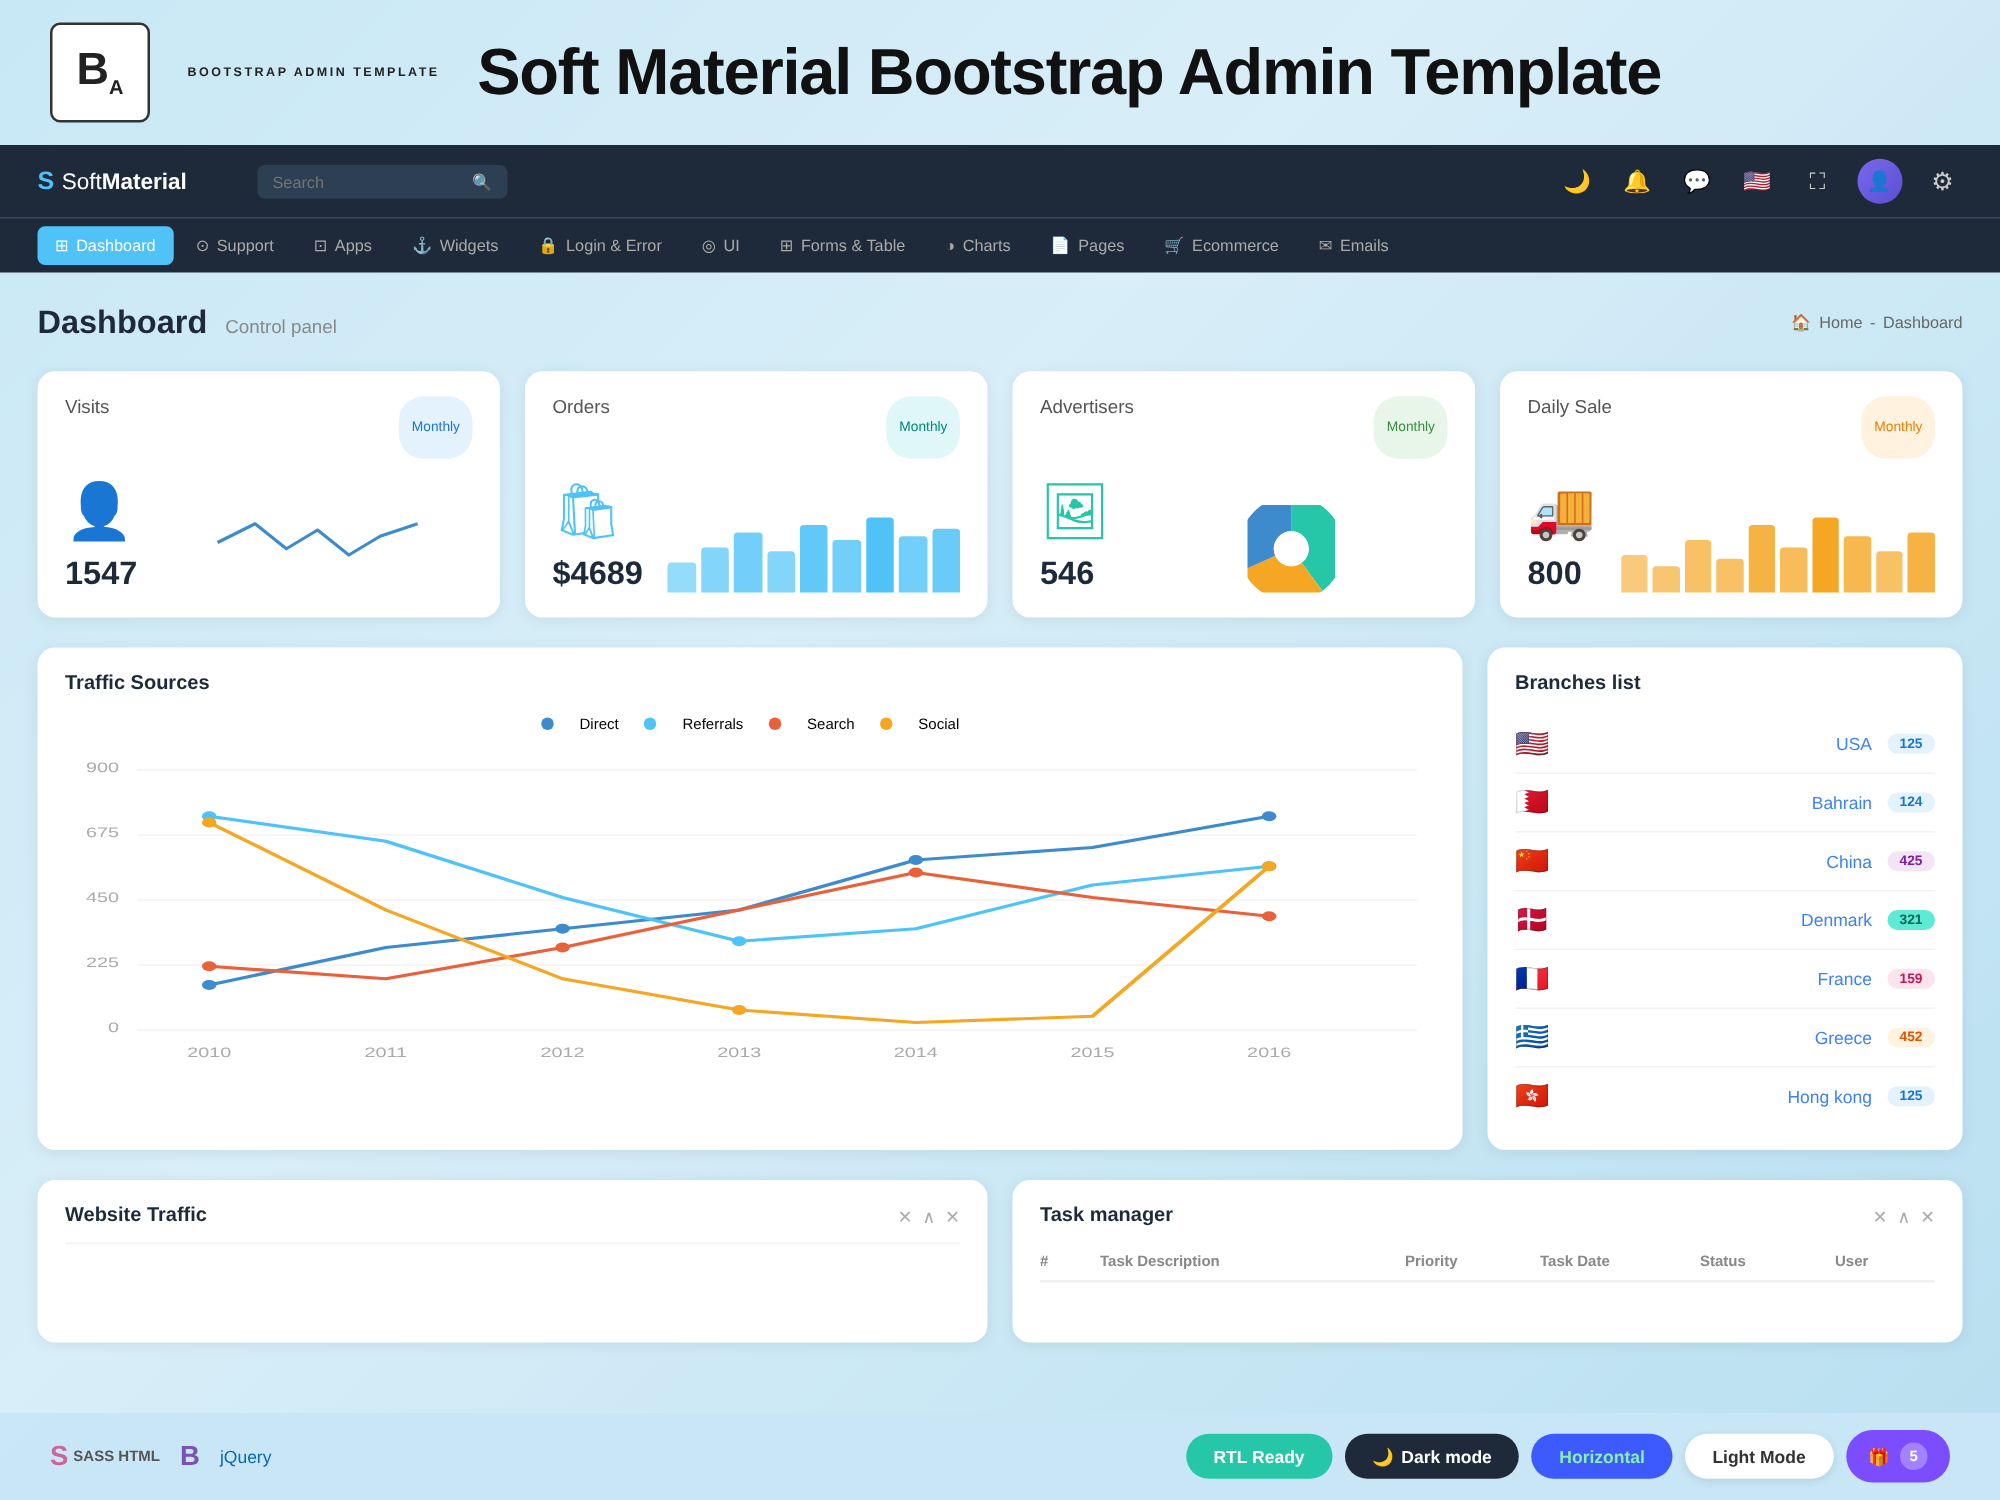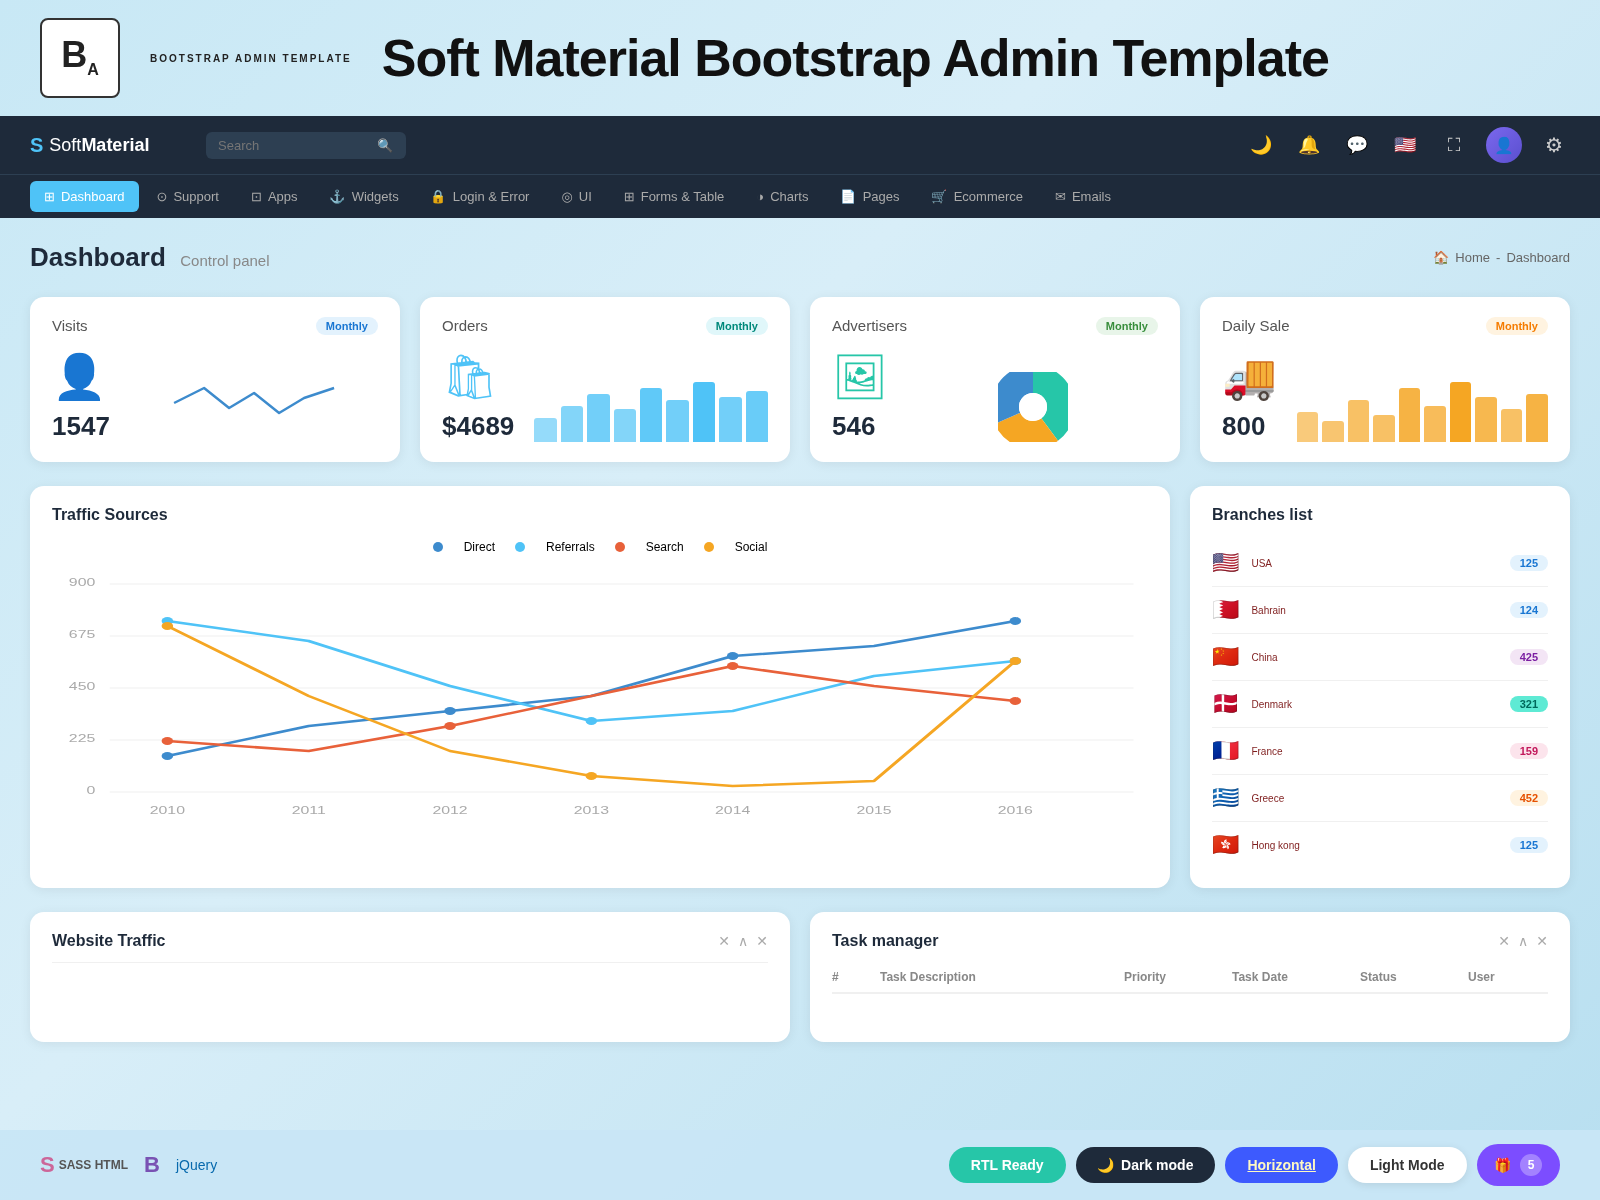--- a/index.html
+++ b/index.html
@@ -125,22 +125,22 @@
       border-radius: 14px;
       padding: 20px 22px;
       box-shadow: 0 2px 12px rgba(0,0,0,0.07);
     }
     .stat-header {
       display: flex; justify-content: space-between; align-items: flex-start;
       margin-bottom: 16px;
     }
     .stat-label { font-size: 15px; color: #555; font-weight: 500; }
     .stat-badge {
-      font-size: 11px; padding: 3px 10px; border-radius: 20px;
-      font-weight: 700;
+      font-size: 11px; padding: 19px 10px; border-radius: 20px;
+      font-weight: 400;
     }
     .badge-blue { background: #e3f2fd; color: #1976d2; }
     .badge-teal { background: #e0f7fa; color: #00897b; }
     .badge-green { background: #e8f5e9; color: #388e3c; }
     .badge-orange { background: #fff3e0; color: #f57c00; }
     .stat-body {
       display: flex; justify-content: space-between; align-items: flex-end;
     }
     .stat-value { font-size: 26px; font-weight: 700; color: #1e2a3a; margin-top: 8px; }
     .stat-chart { flex: 1; margin-left: 20px; }
@@ -184,21 +184,21 @@
     .traffic-chart-area { position: relative; height: 260px; }
 
     
     .branch-item {
       display: flex; align-items: center; gap: 12px;
       padding: 10px 0;
       border-bottom: 1px solid #f0f0f0;
     }
     .branch-item:last-child { border-bottom: none; }
     .flag-emoji { font-size: 22px; }
-    .country-name { flex: 1; font-size: 10px; color: #7f1d1d; }
+    .country-name { flex: 1; font-size: 14px; color: #3b82f6; text-align: right; }
     .branch-badge {
       font-size: 11px; padding: 2px 10px; border-radius: 20px;
       font-weight: 600;
     }
     .bb-blue { background: #e3f2fd; color: #1976d2; }
     .bb-purple { background: #f3e5f5; color: #7b1fa2; }
     .bb-teal { background: #5eead4; color: #00695c; }
     .bb-pink { background: #fce4ec; color: #c2185b; }
     .bb-orange { background: #fff3e0; color: #e65100; }
 
@@ -233,21 +233,21 @@
       display: flex; align-items: center; justify-content: space-between;
     }
     .footer-logos { display: flex; gap: 16px; align-items: center; }
     .footer-btns { display: flex; gap: 10px; align-items: center; }
     .footer-btn {
       padding: 10px 22px; border-radius: 30px;
       font-size: 14px; font-weight: 600; cursor: pointer; border: none; text-align: center;
     }
     .btn-rtl { background: #26c6a8; color: white; }
     .btn-dark { background: #1e2a3a; color: white; display: flex; align-items: center; gap: 6px; }
-    .btn-horizontal { background: #3d5afe; color: #fef9c3; text-decoration: underline; }
+    .btn-horizontal { background: #3d5afe; color: #86efac; }
     .btn-light { background: white; color: #333; box-shadow: 0 2px 8px rgba(0,0,0,0.1); }
     .btn-purple {
       background: #7c4dff; color: white;
       border-radius: 30px; padding: 10px 18px;
       display: flex; align-items: center; gap: 8px; font-size: 14px; font-weight: 600;
     }
     .badge-num { background: rgba(255,255,255,0.3); border-radius: 50%; width: 22px; height: 22px; display: flex; align-items: center; justify-content: center; font-size: 12px; }
 
     
     .tech-badge {

